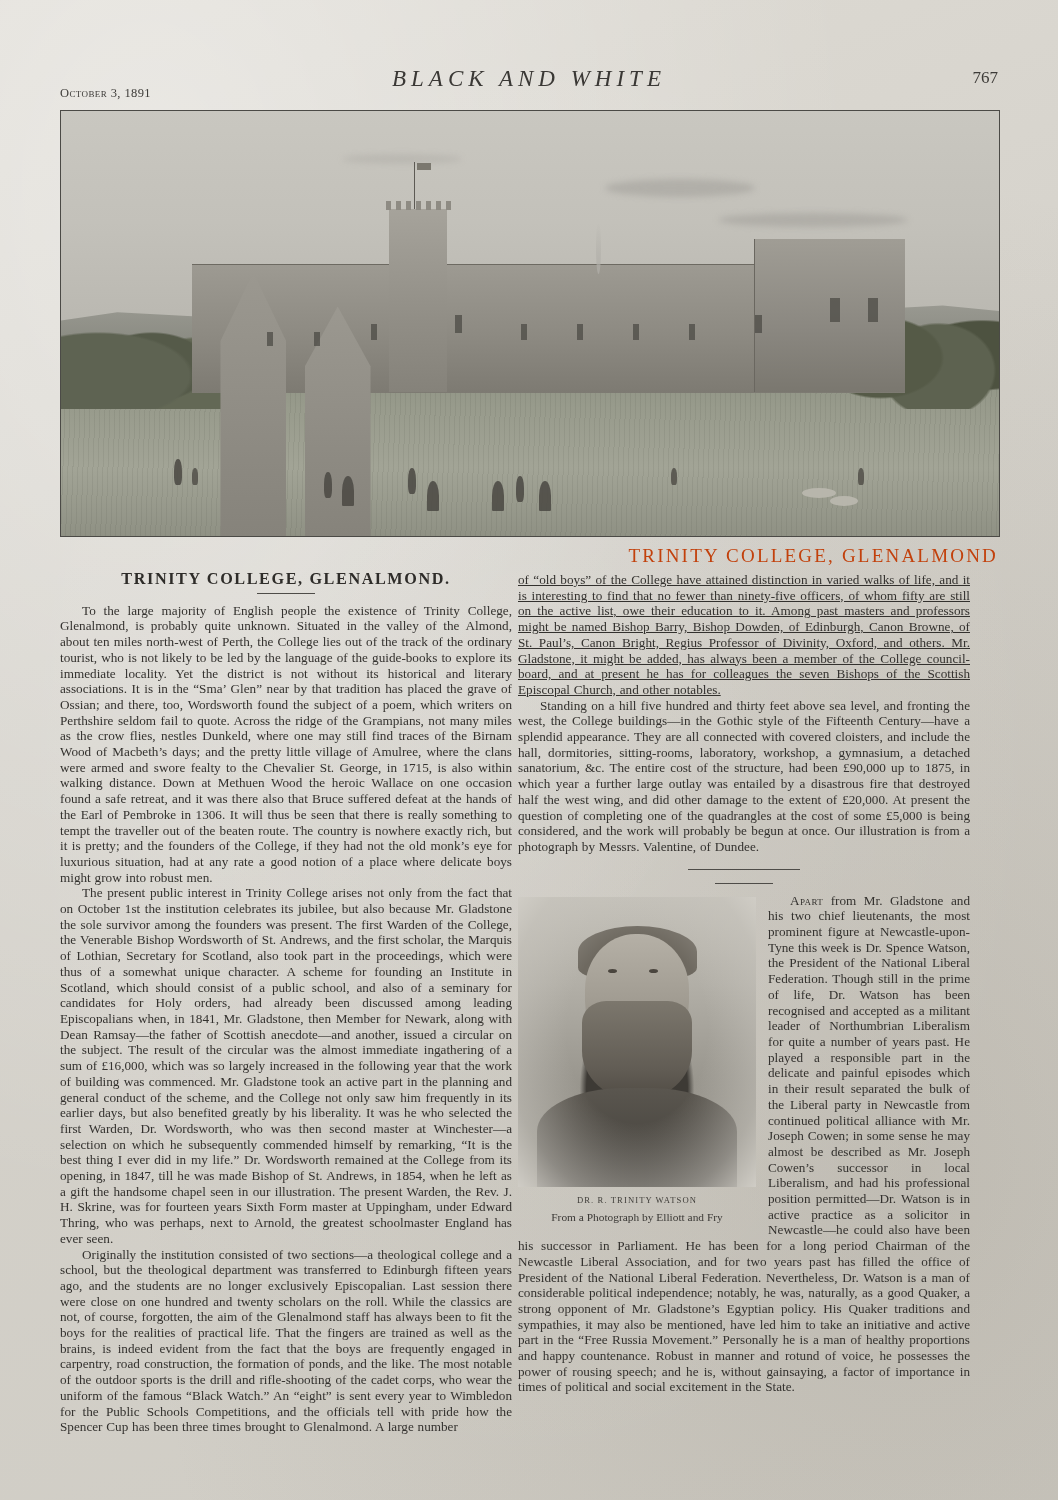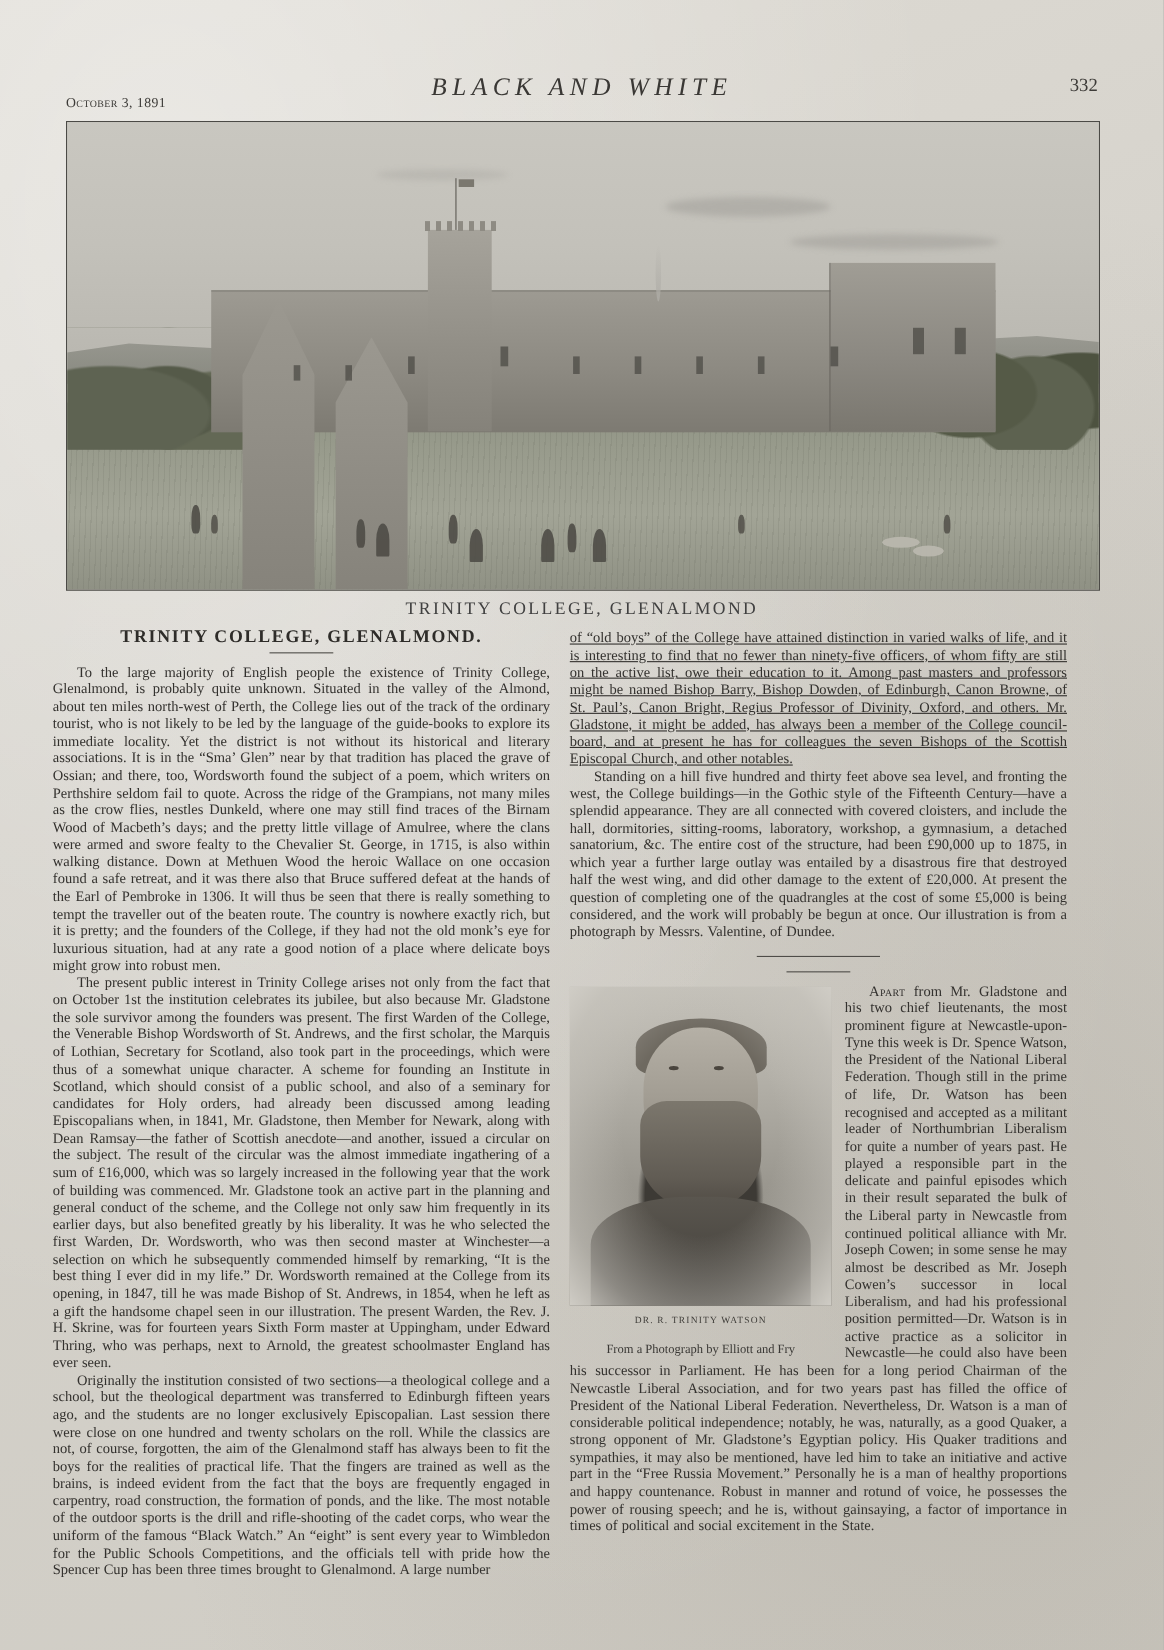--- a/index.html
+++ b/index.html
@@ -224,38 +224,38 @@
     background: #b9b7ae;
     border-radius: 50%;
     opacity: 0.95;
   }
 
   .eng-caption {
     position: absolute;
     left: 60px;
     width: 938px;
     top: 545px;
-    text-align: center;
+    text-align: right;
     font-variant: small-caps;
-    font-size: 16px;
+    font-size: 19px;
     letter-spacing: 2.2px;
-    color: #404040;
+    color: #c2410c;
   }
 
   
   .col {
     position: absolute;
     top: 572px;
     width: 452px;
     font-size: 13.2px;
     line-height: 15.7px;
     text-align: justify;
     color: #33312e;
   }
-  .col-left  { left: 48px;  }
+  .col-left  { left: 60px;  }
   .col-right { left: 518px; }
 
   .art-title {
     text-align: center;
     font-size: 16.2px;
     letter-spacing: 1.6px;
     font-variant: small-caps;
     margin: 0 0 2px 0;
     color: #2e2c29;
   }
@@ -345,40 +345,40 @@
   .pc-name {
     display: block;
     font-variant: small-caps;
     font-size: 8.6px;
     letter-spacing: 1.1px;
     color: #3f3d39;
   }
   .pc-credit {
     display: block;
     font-size: 11.4px;
-    margin-top: 12px;
+    margin-top: 2px;
     color: #3a3835;
   }
   .mid-rule {
     width: 112px;
     height: 1px;
     background: #4e4c48;
     margin: 14px auto 13px auto;
   }
   .clearfix::after { content: ""; display: block; clear: both; }
 </style>
 </head>
 <body>
 
 <div class="page">
 
   <div class="running-head">
     <span class="rh-date">October 3, 1891</span>
     <span class="rh-title">BLACK AND WHITE</span>
-    <span class="rh-page">332</span>
+    <span class="rh-page">767</span>
   </div>
 
   <div class="engraving">
     <div class="eng-sky"></div>
     <div class="eng-cloud" style="left:58%;top:16%;width:150px;height:18px;"></div>
     <div class="eng-cloud" style="left:70%;top:24%;width:190px;height:14px;"></div>
     <div class="eng-cloud" style="left:30%;top:10%;width:120px;height:10px;opacity:.6"></div>
     <div class="eng-hills"></div>
     <div class="eng-lawn"></div>
     <div class="eng-trees-left"></div>

